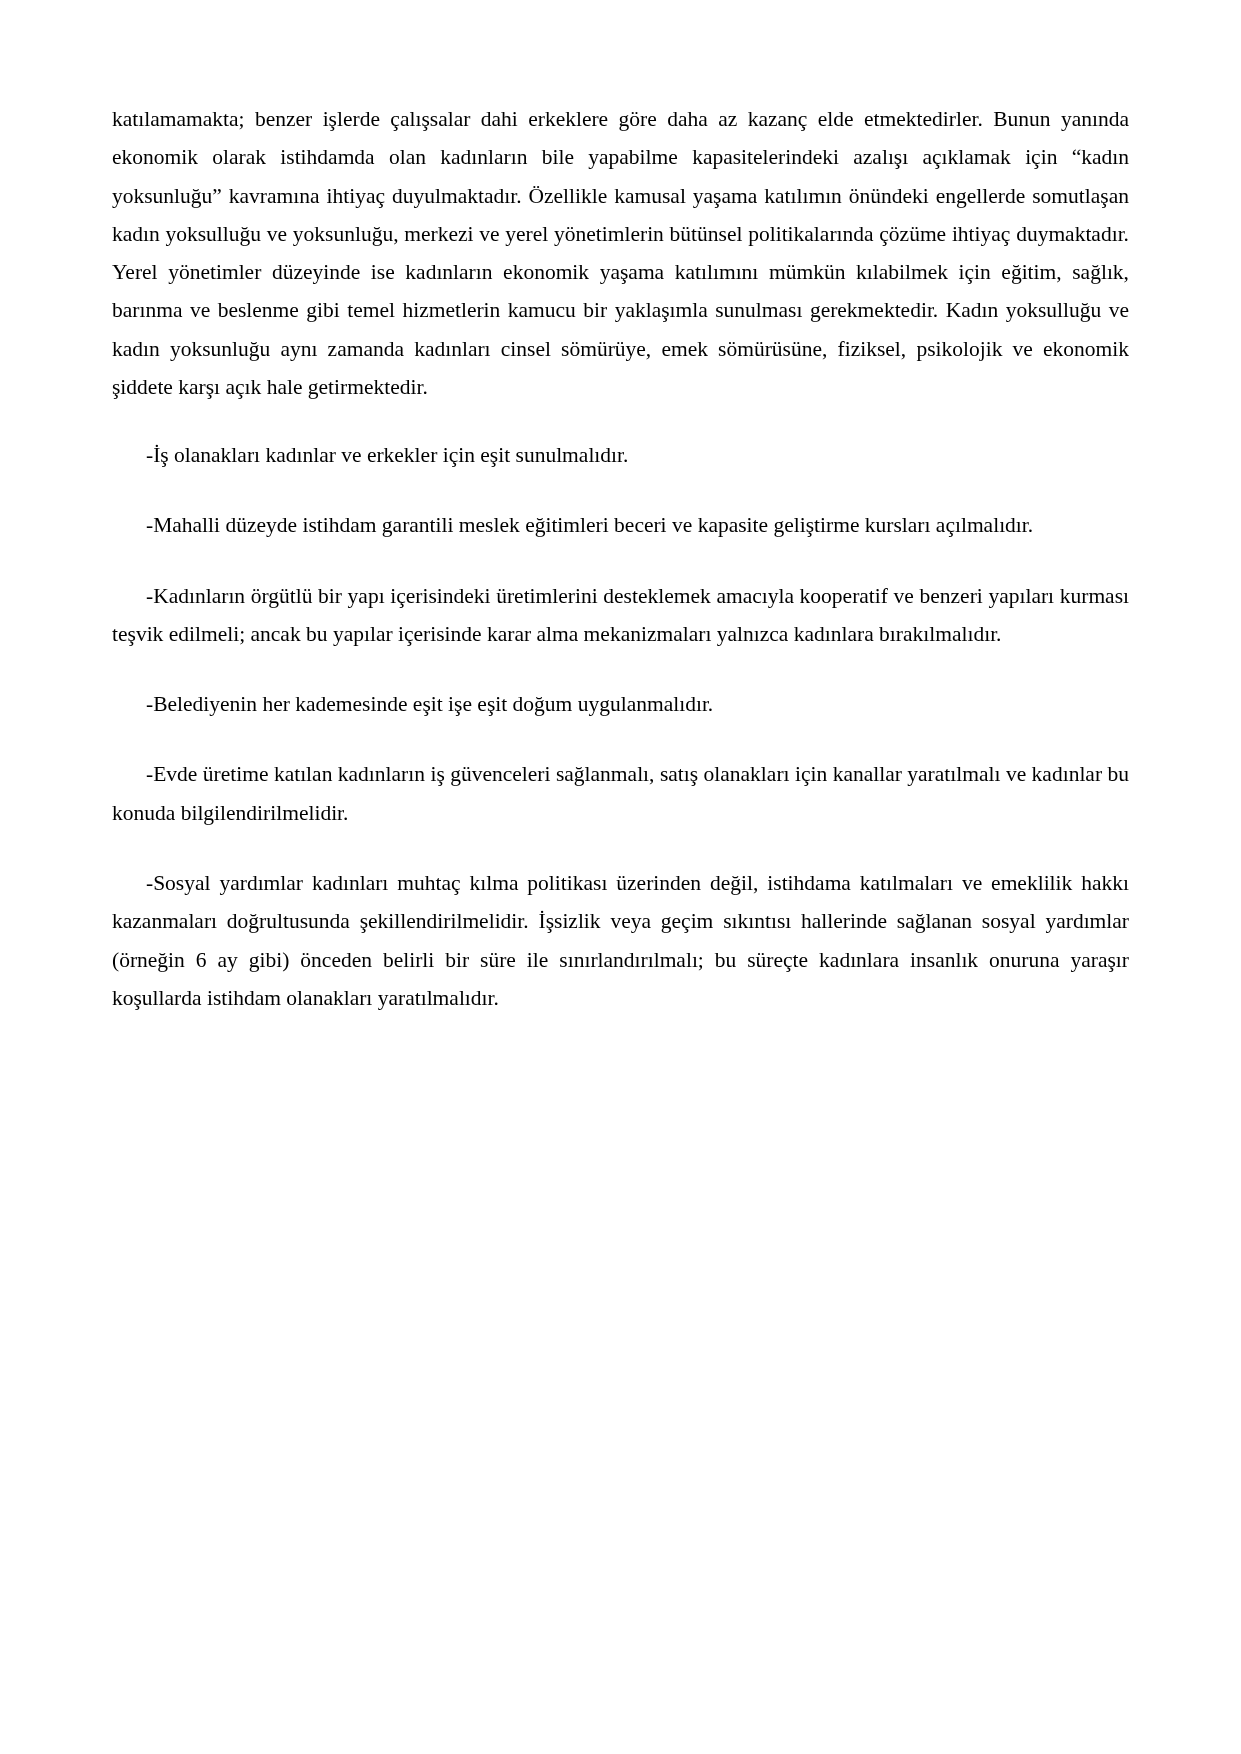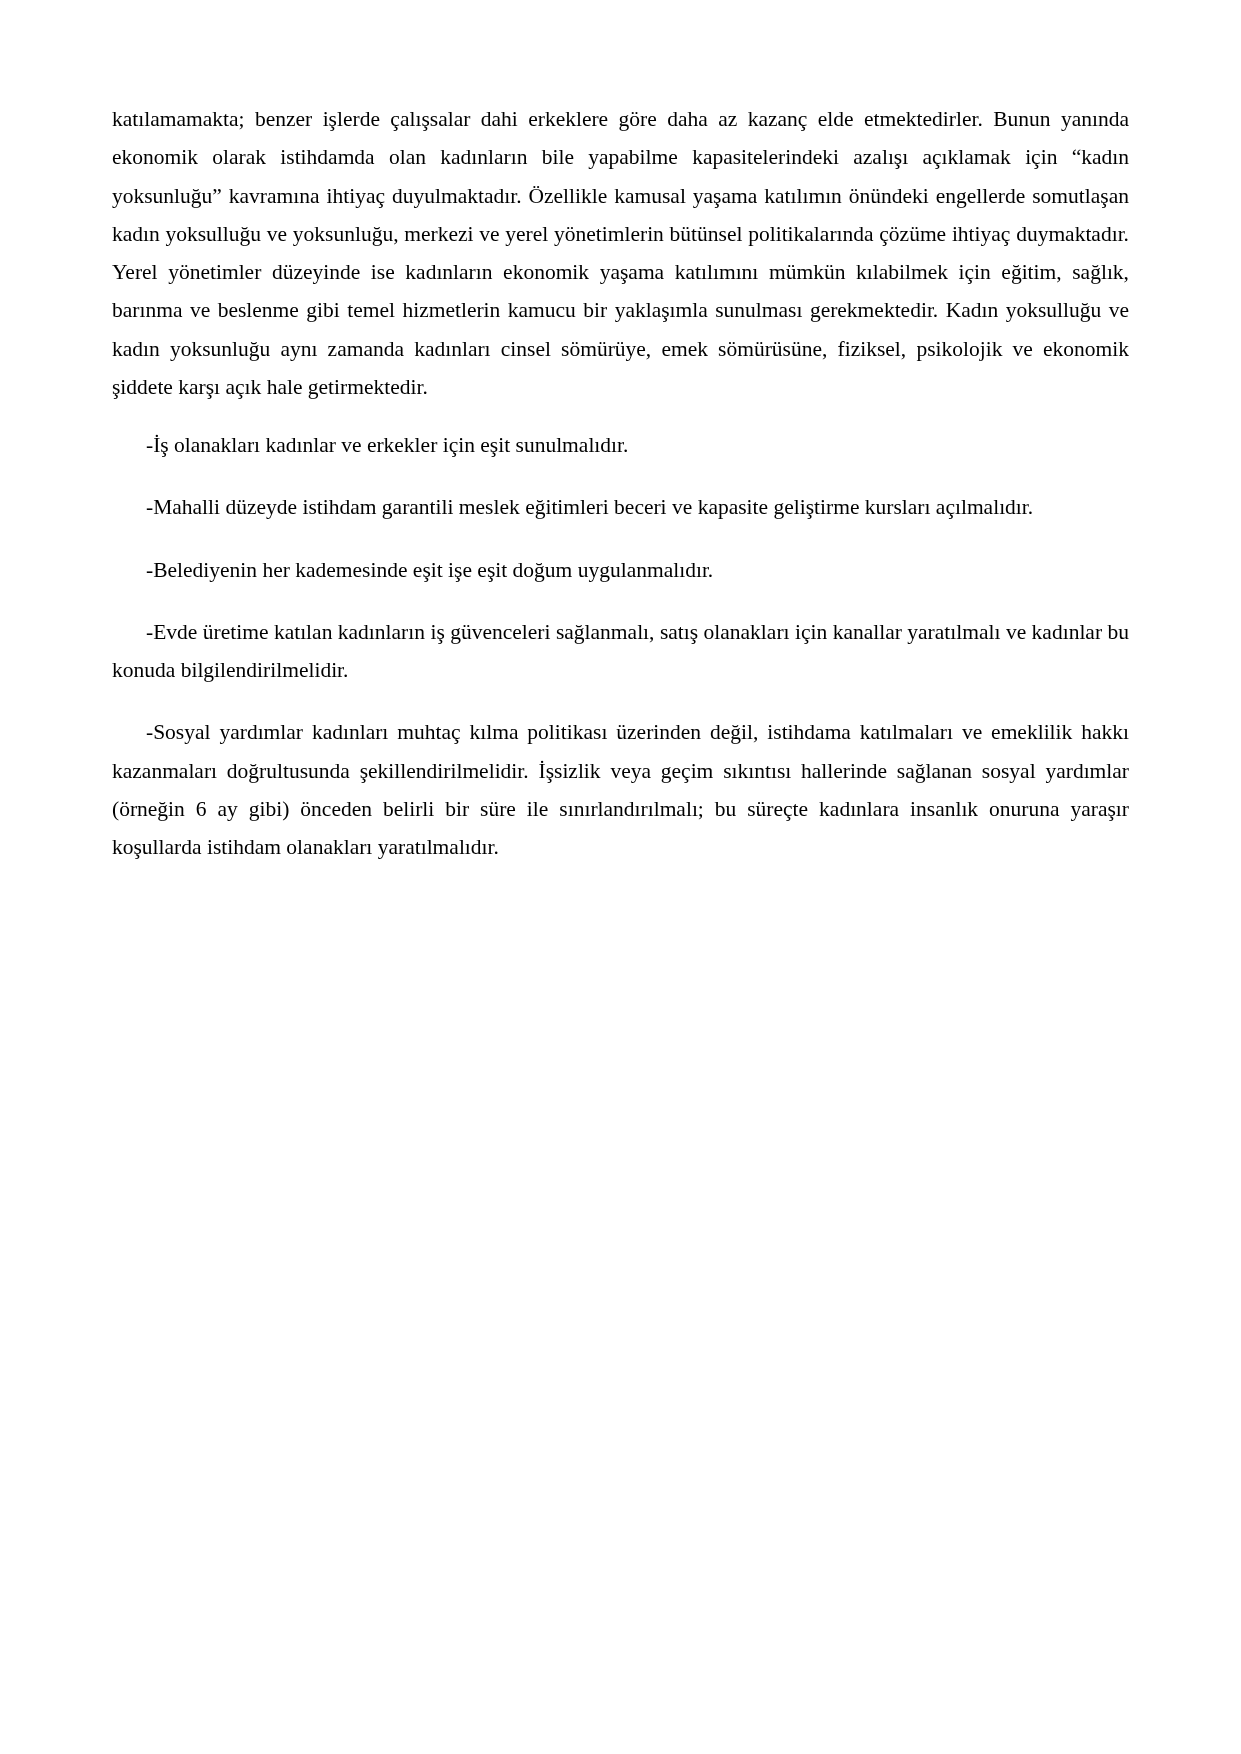--- a/index.html
+++ b/index.html
@@ -26,39 +26,40 @@
     line-height: 1.78;
     text-align: justify;
     text-justify: inter-word;
     hyphens: none;
   }
   p.opening {
     text-indent: 0;
   }
   p.bullet {
     text-indent: 34px;
-    margin-top: 24px;
+    margin-top: 32px;
   }
   p.first-bullet {
-    margin-top: 20px;
+    margin-top: 30px;
   }
 </style>
 </head>
 <body>
 
 <div class="page">
   <div class="doc-body">
 
     <p class="opening">katılamamakta; benzer işlerde çalışsalar dahi erkeklere göre daha az kazanç elde etmektedirler. Bunun yanında ekonomik olarak istihdamda olan kadınların bile yapabilme kapasitelerindeki azalışı açıklamak için “kadın yoksunluğu” kavramına ihtiyaç duyulmaktadır. Özellikle kamusal yaşama katılımın önündeki engellerde somutlaşan kadın yoksulluğu ve yoksunluğu, merkezi ve yerel yönetimlerin bütünsel politikalarında çözüme ihtiyaç duymaktadır. Yerel yönetimler düzeyinde ise kadınların ekonomik yaşama katılımını mümkün kılabilmek için eğitim, sağlık, barınma ve beslenme gibi temel hizmetlerin kamucu bir yaklaşımla sunulması gerekmektedir. Kadın yoksulluğu ve kadın yoksunluğu aynı zamanda kadınları cinsel sömürüye, emek sömürüsüne, fiziksel, psikolojik ve ekonomik şiddete karşı açık hale getirmektedir.</p>
 
     <p class="bullet first-bullet">-İş olanakları kadınlar ve erkekler için eşit sunulmalıdır.</p>
 
     <p class="bullet">-Mahalli düzeyde istihdam garantili meslek eğitimleri beceri ve kapasite geliştirme kursları açılmalıdır.</p>
 
 
+    <p class="bullet">-Kadınların örgütlü bir yapı içerisindeki üretimlerini desteklemek amacıyla kooperatif ve benzeri yapıları kurması teşvik edilmeli; ancak bu yapılar içerisinde karar alma mekanizmaları yalnızca kadınlara bırakılmalıdır.</p>
 
 
     <p class="bullet">-Belediyenin her kademesinde eşit işe eşit doğum uygulanmalıdır.</p>
 
     <p class="bullet">-Evde üretime katılan kadınların iş güvenceleri sağlanmalı, satış olanakları için kanallar yaratılmalı ve kadınlar bu konuda bilgilendirilmelidir.</p>
 
 
     <p class="bullet">-Sosyal yardımlar kadınları muhtaç kılma politikası üzerinden değil, istihdama katılmaları ve emeklilik hakkı kazanmaları doğrultusunda şekillendirilmelidir. İşsizlik veya geçim sıkıntısı hallerinde sağlanan sosyal yardımlar (örneğin 6 ay gibi) önceden belirli bir süre ile sınırlandırılmalı; bu süreçte kadınlara insanlık onuruna yaraşır koşullarda istihdam olanakları yaratılmalıdır.</p>
 
   </div>

